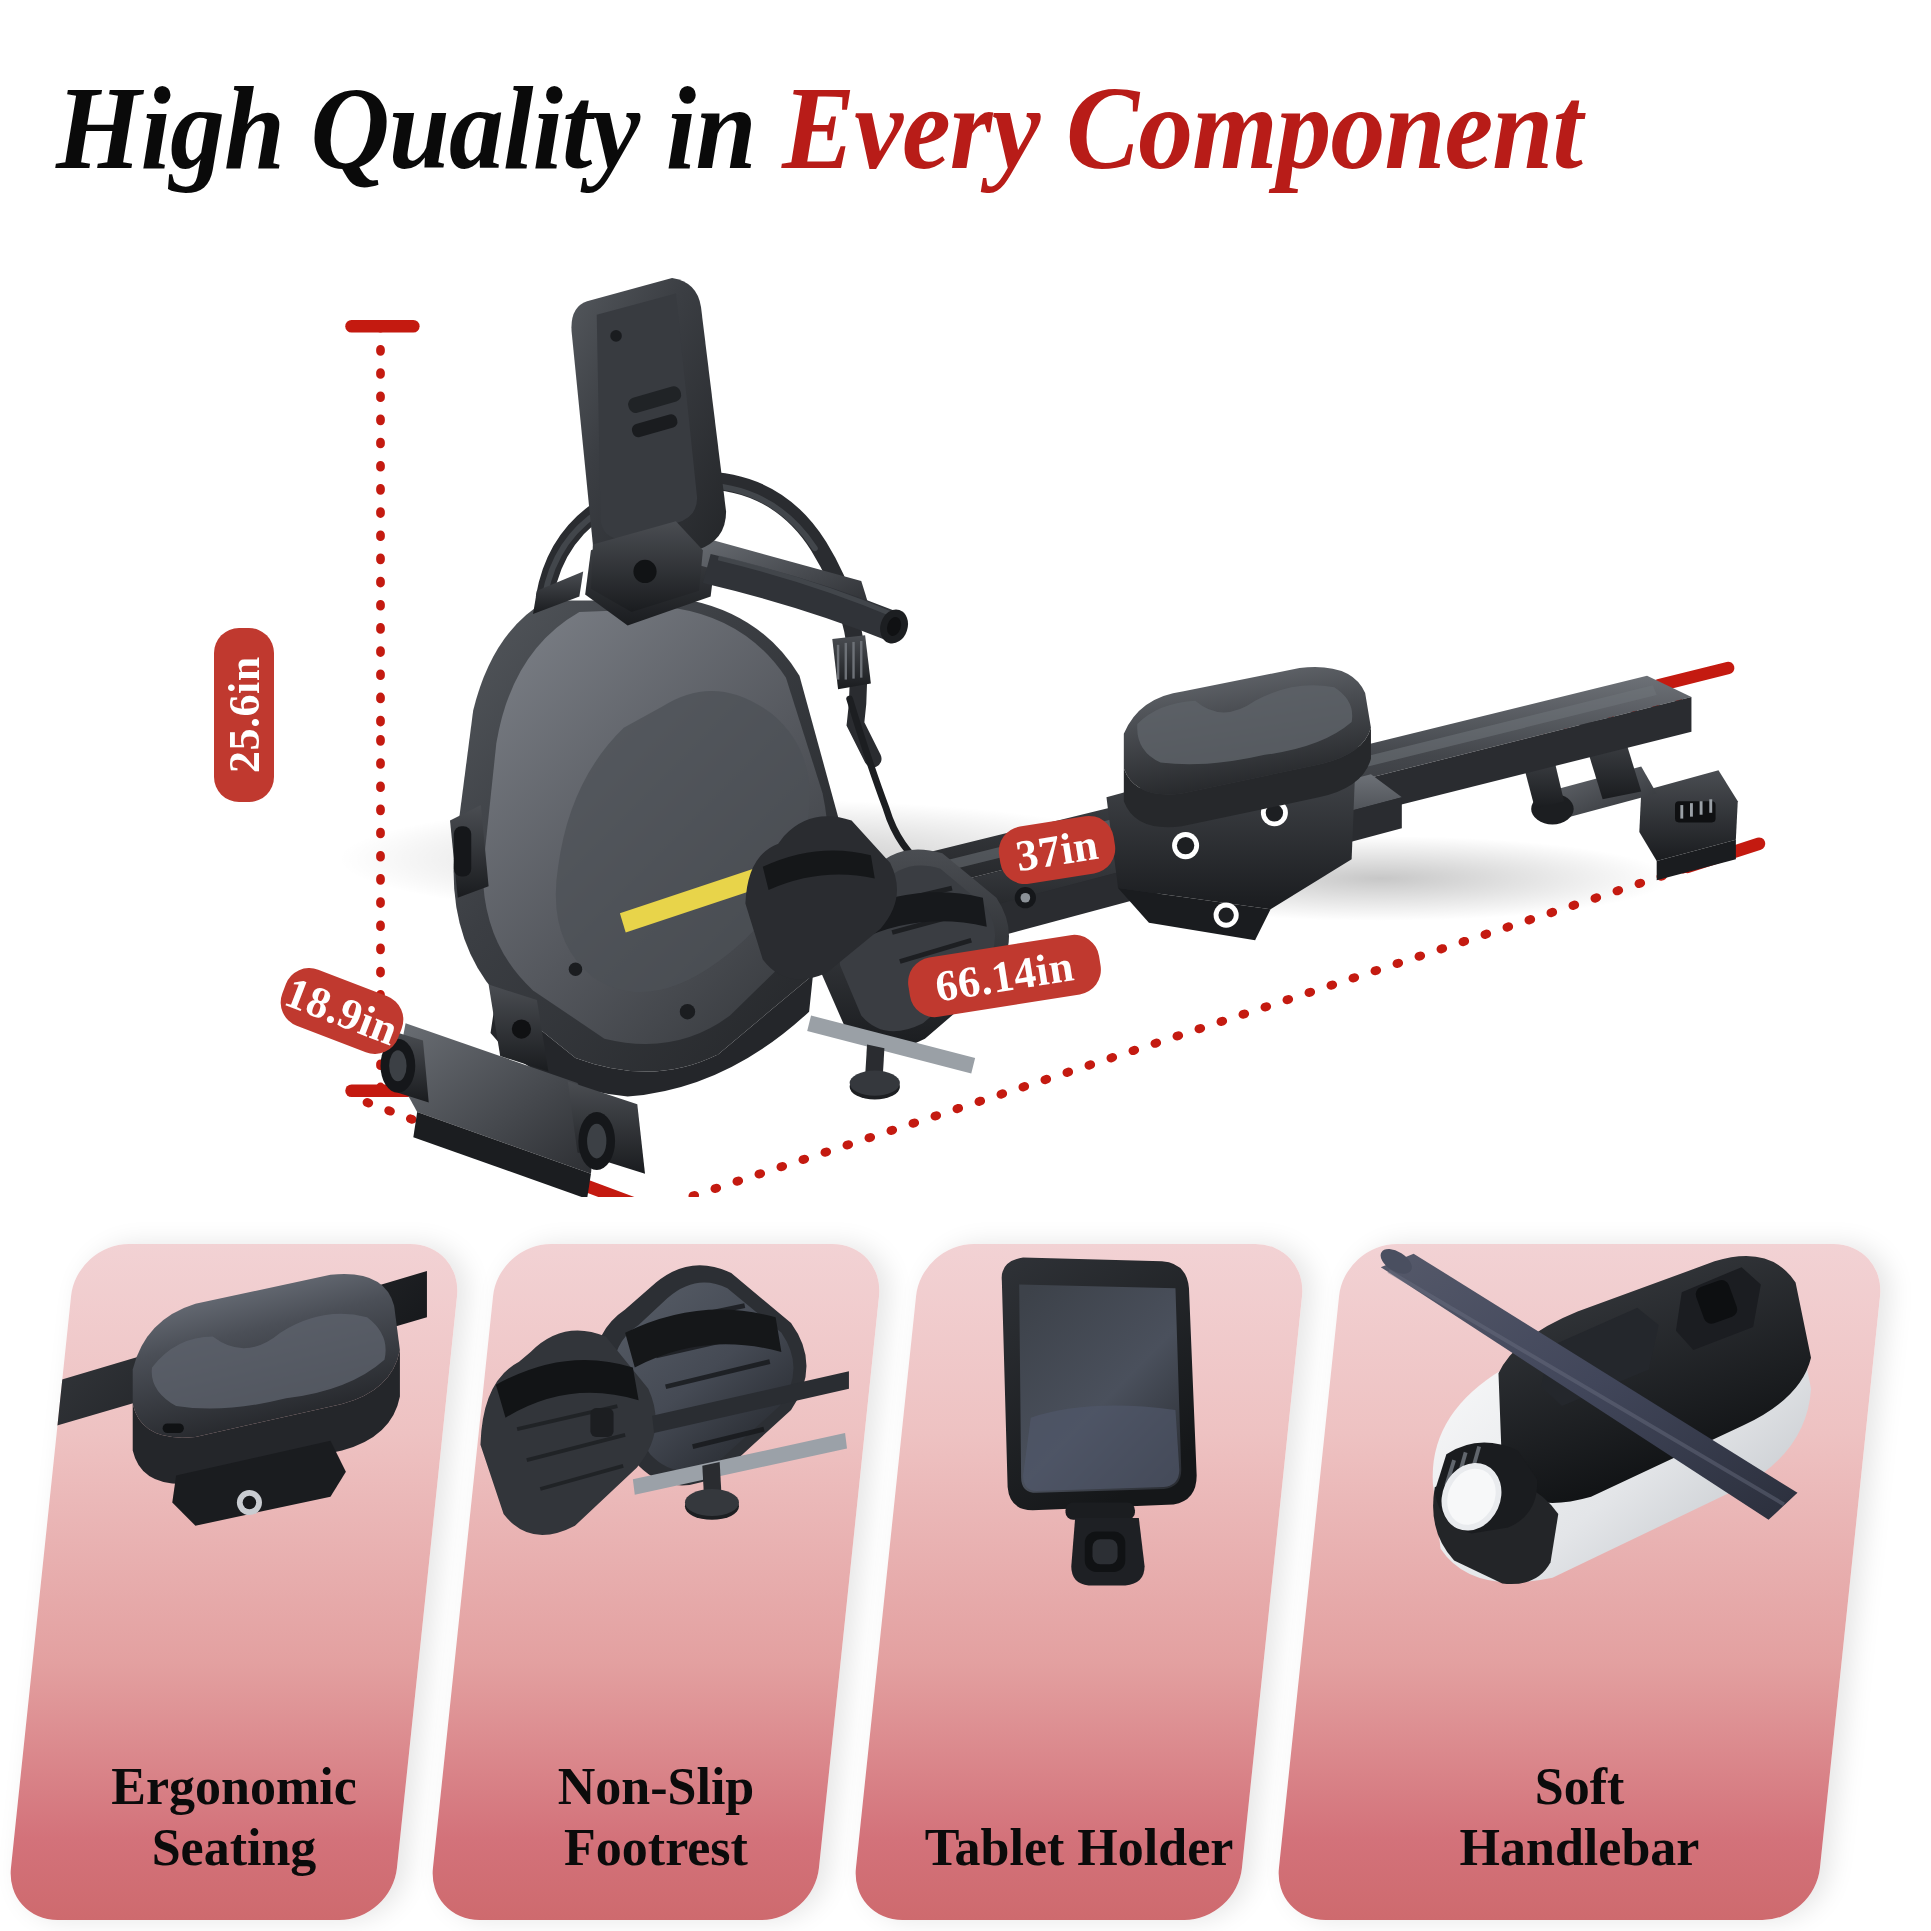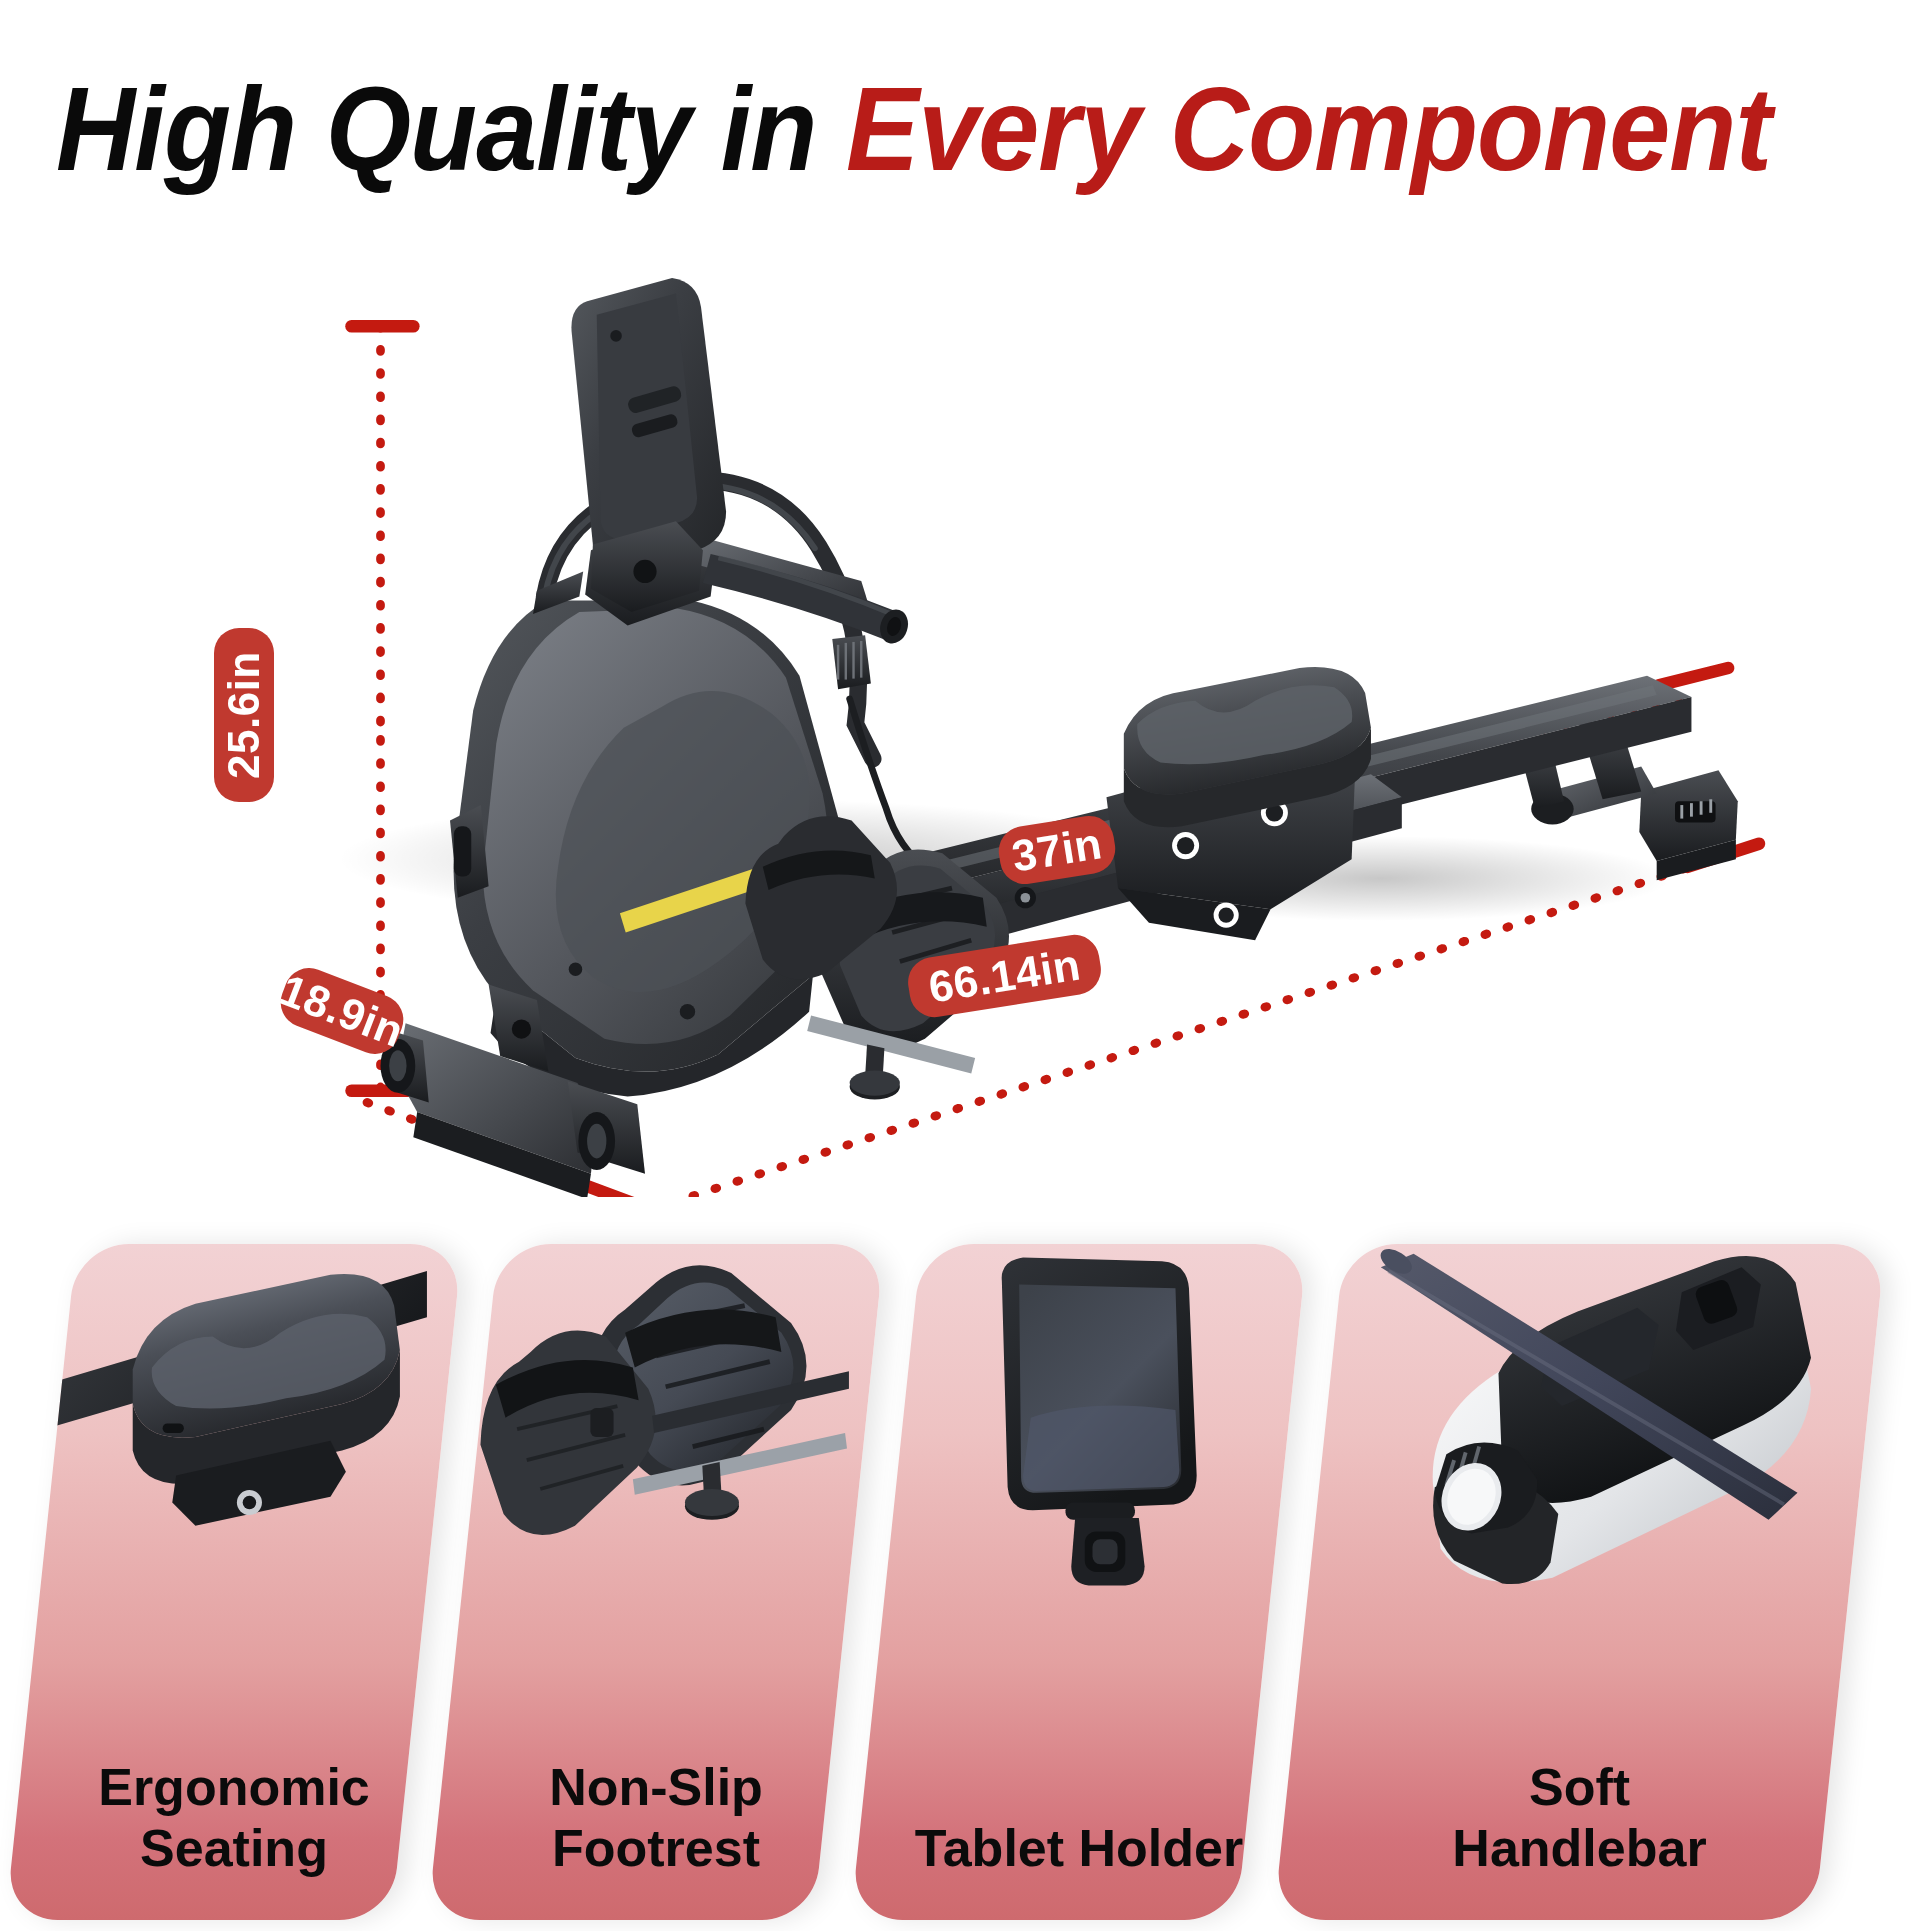--- a/index.html
+++ b/index.html
@@ -3,21 +3,21 @@
 <meta charset="utf-8">
 <style>
   html,body{margin:0;padding:0;}
   body{
     width:1931px;height:1931px;
     background:#ffffff;
     font-family:"Liberation Sans","DejaVu Sans",sans-serif;
     overflow:hidden;
     position:relative;
   }
-  .page{position:absolute;inset:0;}
+  .page{position:absolute;inset:0;font-family:Liberation Serif, serif;}
 
   
   .headline{
     position:absolute;left:56px;top:70px;width:1834px;
     font-size:118px;line-height:1.0;
     font-weight:bold;font-style:italic;
     letter-spacing:-1px;
     white-space:nowrap;
     transform:scaleX(0.93);
     transform-origin:left center;

